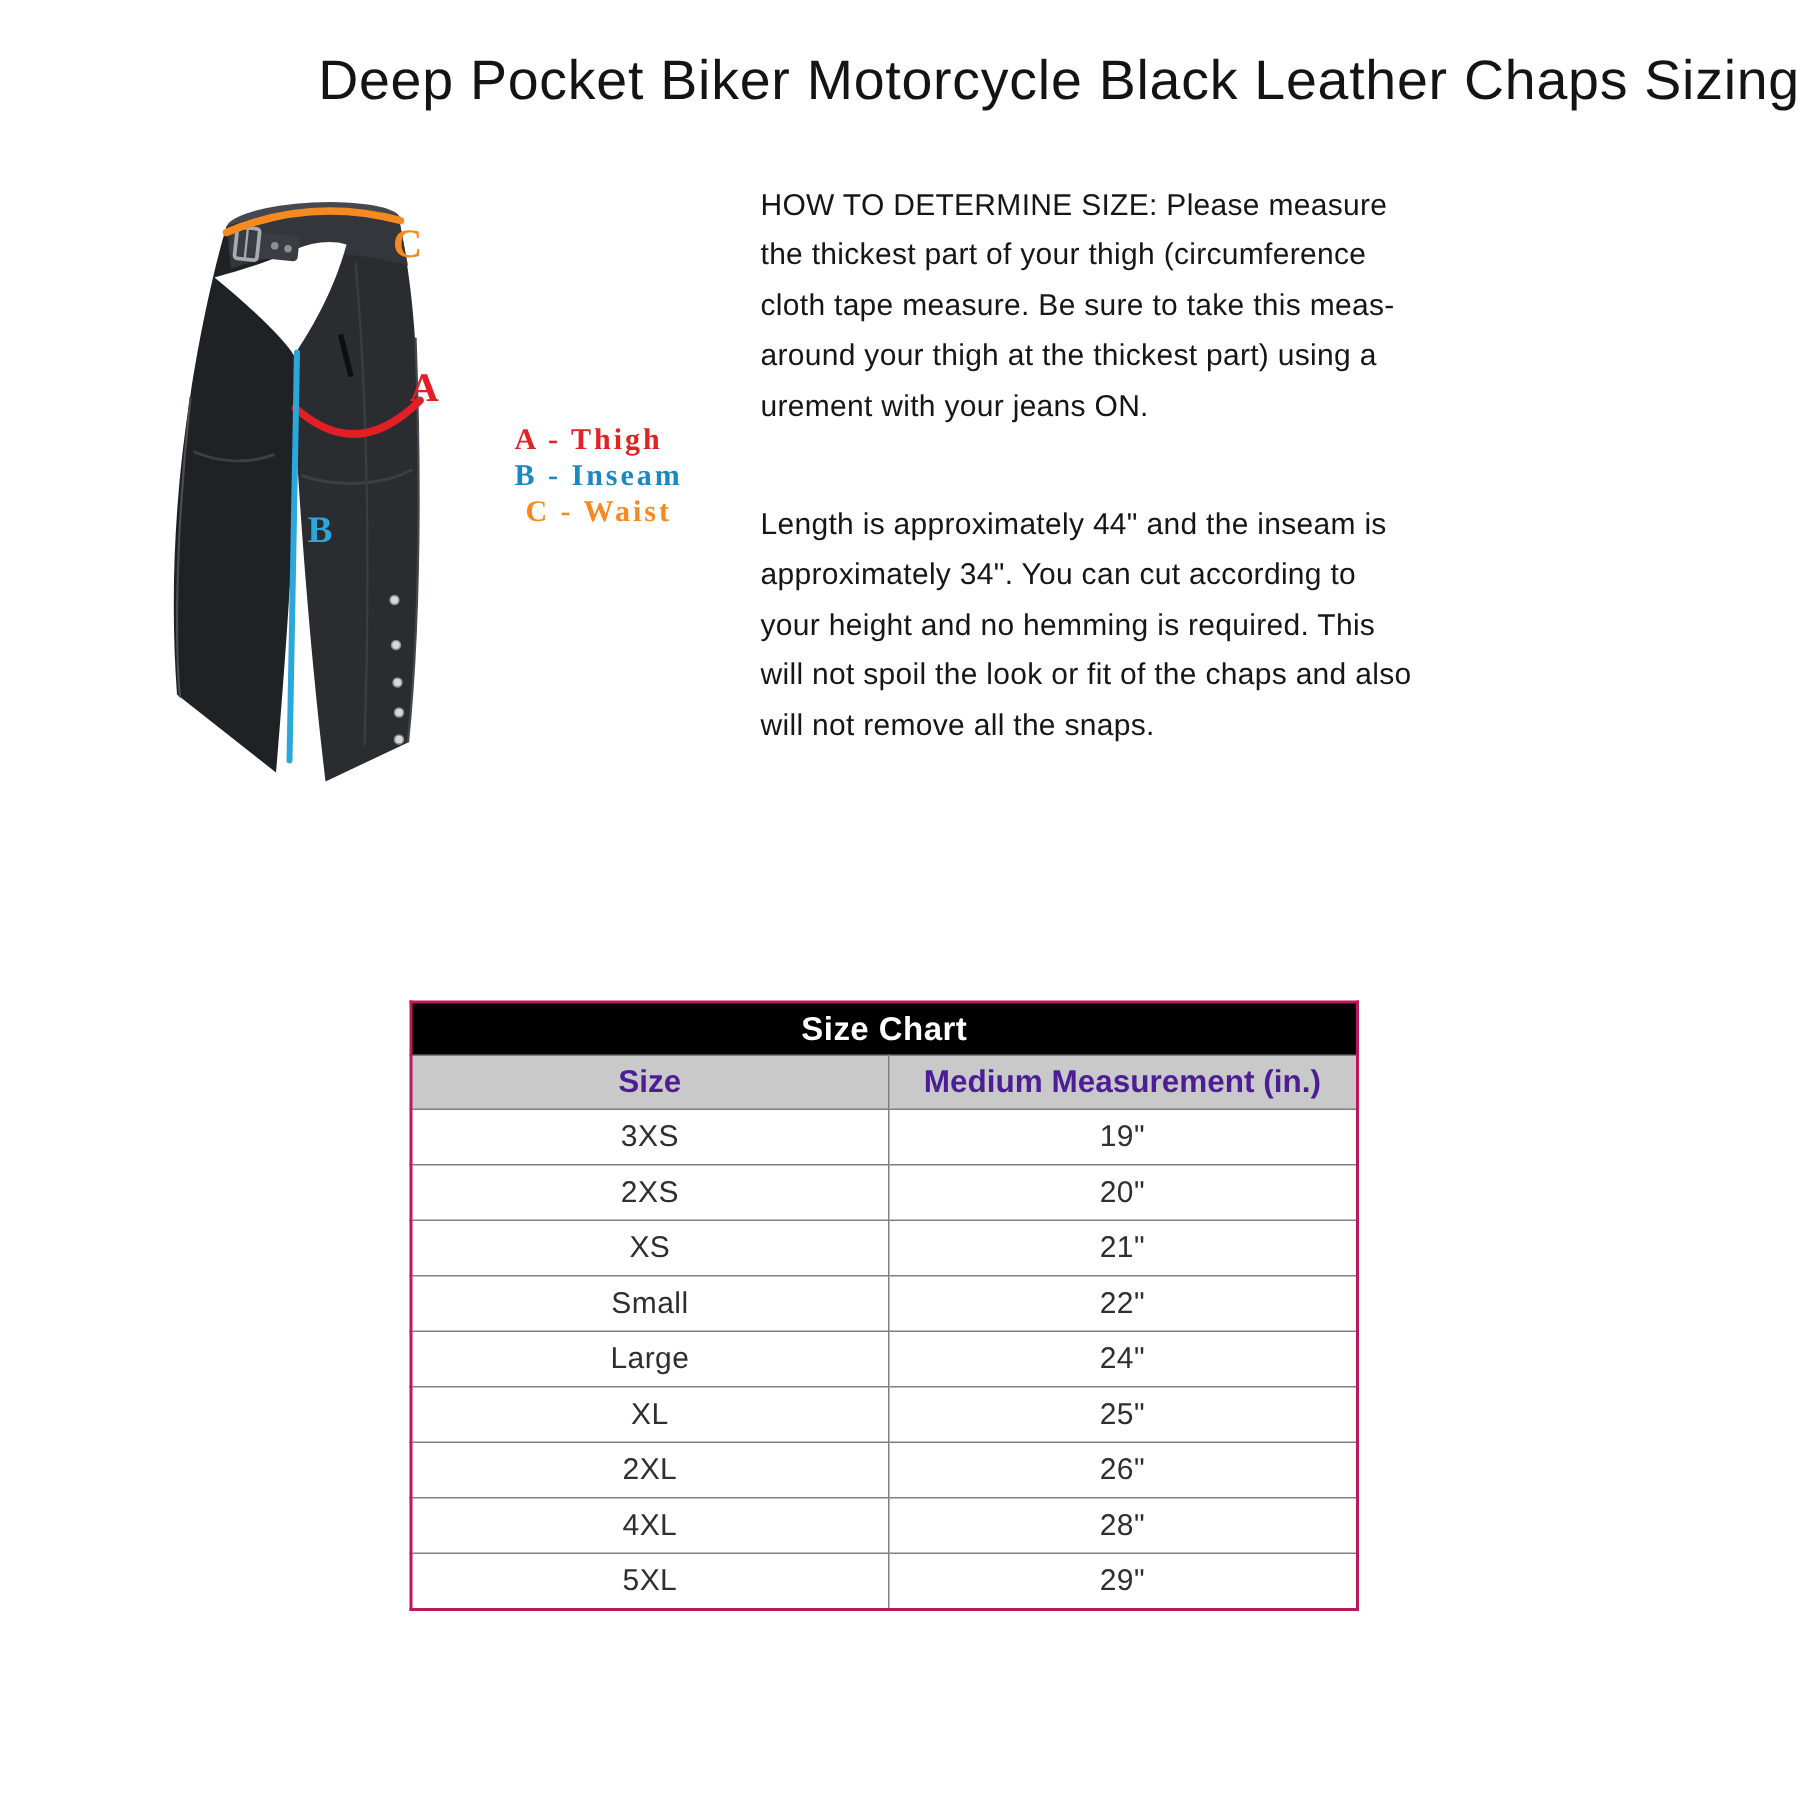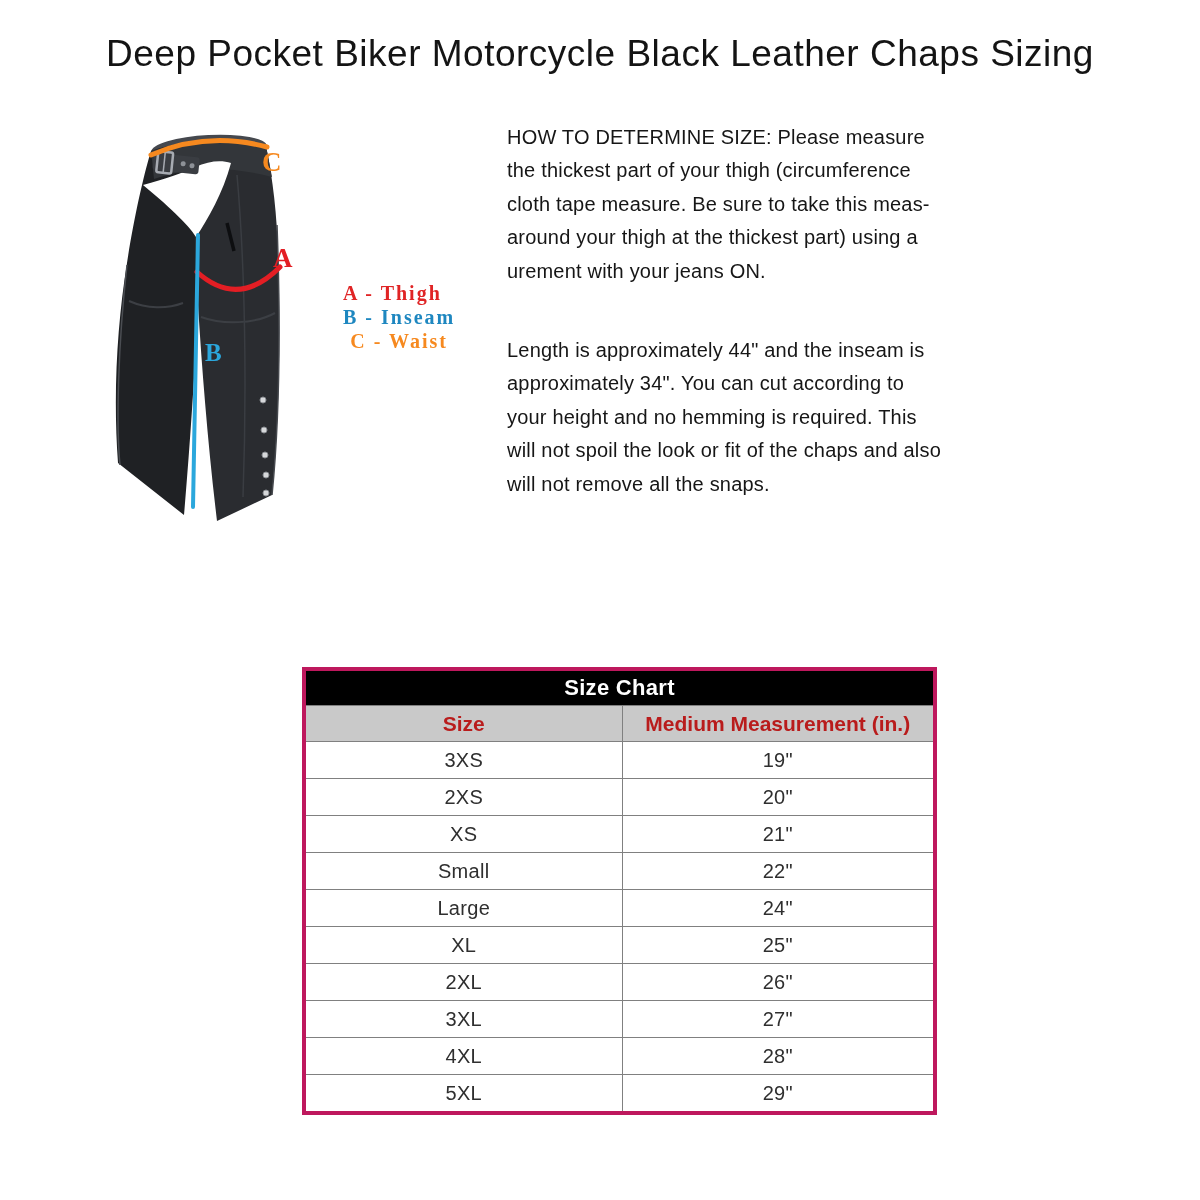--- a/index.html
+++ b/index.html
@@ -4,53 +4,53 @@
 <style>
   html, body { margin: 0; padding: 0; }
   body {
     width: 1200px; height: 1200px; position: relative;
     background: #ffffff; overflow: hidden;
     font-family: "Liberation Sans", sans-serif;
     color: #1a1a1a;
   }
   .page-title {
     position: absolute; top: 33px; left: 0; width: 1200px;
-    margin: 0; text-align: center;
+    margin: 0; text-align: right;
     font-size: 37px; font-weight: 400; letter-spacing: 0.5px;
     color: #141414;
   }
   .figure-wrap { position: absolute; left: 105px; top: 105px; width: 220px; height: 420px; }
   .legend {
     position: absolute; left: 343px; top: 281px;
     font-family: "Liberation Serif", serif; font-weight: bold;
     font-size: 20px; line-height: 24px; letter-spacing: 2px;
     white-space: nowrap;
   }
   .instructions {
     position: absolute; left: 507px; top: 121px; width: 660px;
     font-size: 20px; line-height: 33.4px; letter-spacing: 0.2px;
     color: #161616; white-space: nowrap;
   }
   .para2 { margin-top: 46px; }
   .size-table {
-    position: absolute; left: 302px; top: 667px; width: 631px;
+    position: absolute; left: 273px; top: 667px; width: 631px;
     border-collapse: collapse; table-layout: fixed;
-    border: 4px solid #be185d;
+    border: 2px solid #be185d;
     font-family: "Liberation Sans", sans-serif;
   }
   .size-table th, .size-table td {
     border: 1px solid #808080; text-align: center; padding: 0;
   }
   .size-table .chart-title-cell {
     background: #000000; color: #ffffff;
     font-size: 22px; font-weight: bold; height: 34px;
     letter-spacing: 0.3px;
   }
   .size-table .col-header {
-    background: #c9c9c9; color: #b91c1c;
+    background: #c9c9c9; color: #4c1d95;
     font-size: 21px; font-weight: bold; height: 35px;
   }
   .size-table td { font-size: 20px; color: #2f2f2f; height: 36px; letter-spacing: 0.3px; }
   .col-size { width: 318px; }
   .col-thigh { width: 313px; }
 </style>
 </head>
 <body>
 
 <h1 class="page-title">Deep Pocket Biker Motorcycle Black Leather Chaps Sizing</h1>
@@ -163,24 +163,20 @@
   </tr>
   <tr>
     <td>XL</td>
     <td>25"</td>
   </tr>
   <tr>
     <td>2XL</td>
     <td>26"</td>
   </tr>
   <tr>
-    <td>3XL</td>
-    <td>27"</td>
-  </tr>
-  <tr>
     <td>4XL</td>
     <td>28"</td>
   </tr>
   <tr>
     <td>5XL</td>
     <td>29"</td>
   </tr>
 </tbody>
   </table>
 

